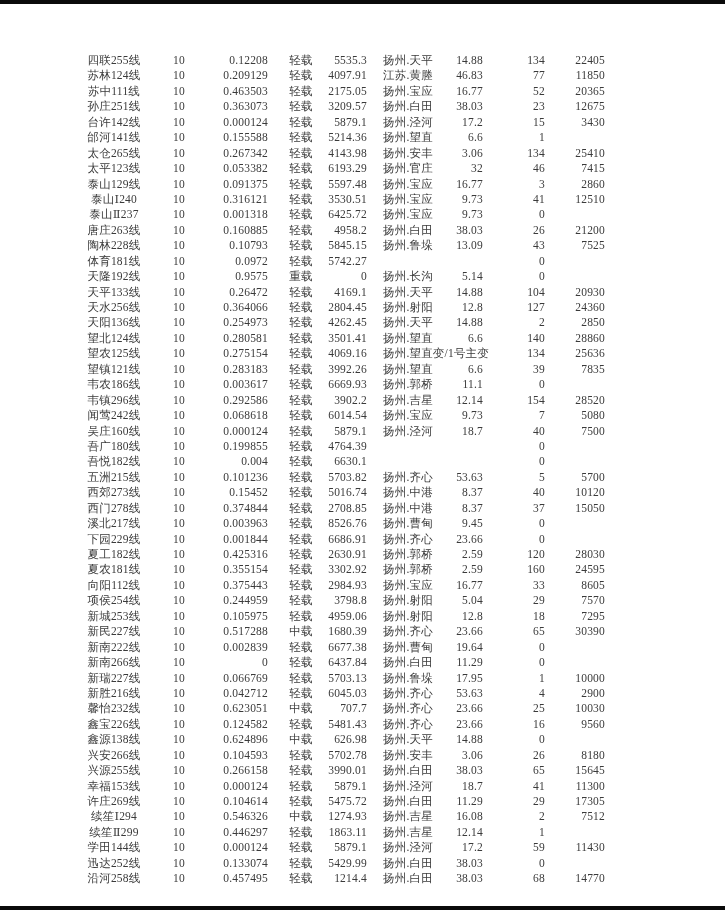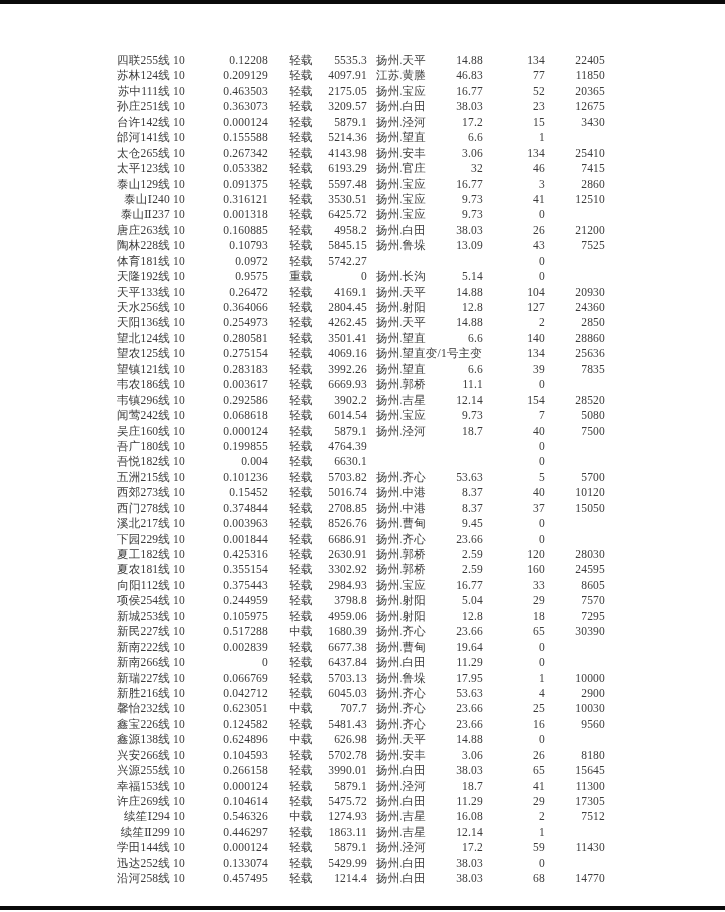--- a/index.html
+++ b/index.html
@@ -26,24 +26,24 @@
     height:15.45px;
     line-height:15.45px;
   }
   .cell{
     font-size:11.5px;
     color:#3a3a3a;
     white-space:nowrap;
     overflow:visible;
     letter-spacing:0.2px;
   }
-  .c0{text-align:right;}
+  .c0{text-align:center;}
   .c1,.c2,.c4,.c6,.c7,.c8{text-align:right;}
   .c3{text-align:center;padding-left:16px;box-sizing:border-box;}
-  .c5{text-align:left;padding-left:9px;box-sizing:border-box;}
+  .c5{text-align:left;padding-left:16px;box-sizing:border-box;}
 </style>
 </head>
 <body>
 
 <div class="screen">
   <div class="edge-bar top"></div>
   <div class="table" id="data-table">
       <div class="row">
         <div class="cell c0">四联255线</div>
         <div class="cell c1">10</div>

